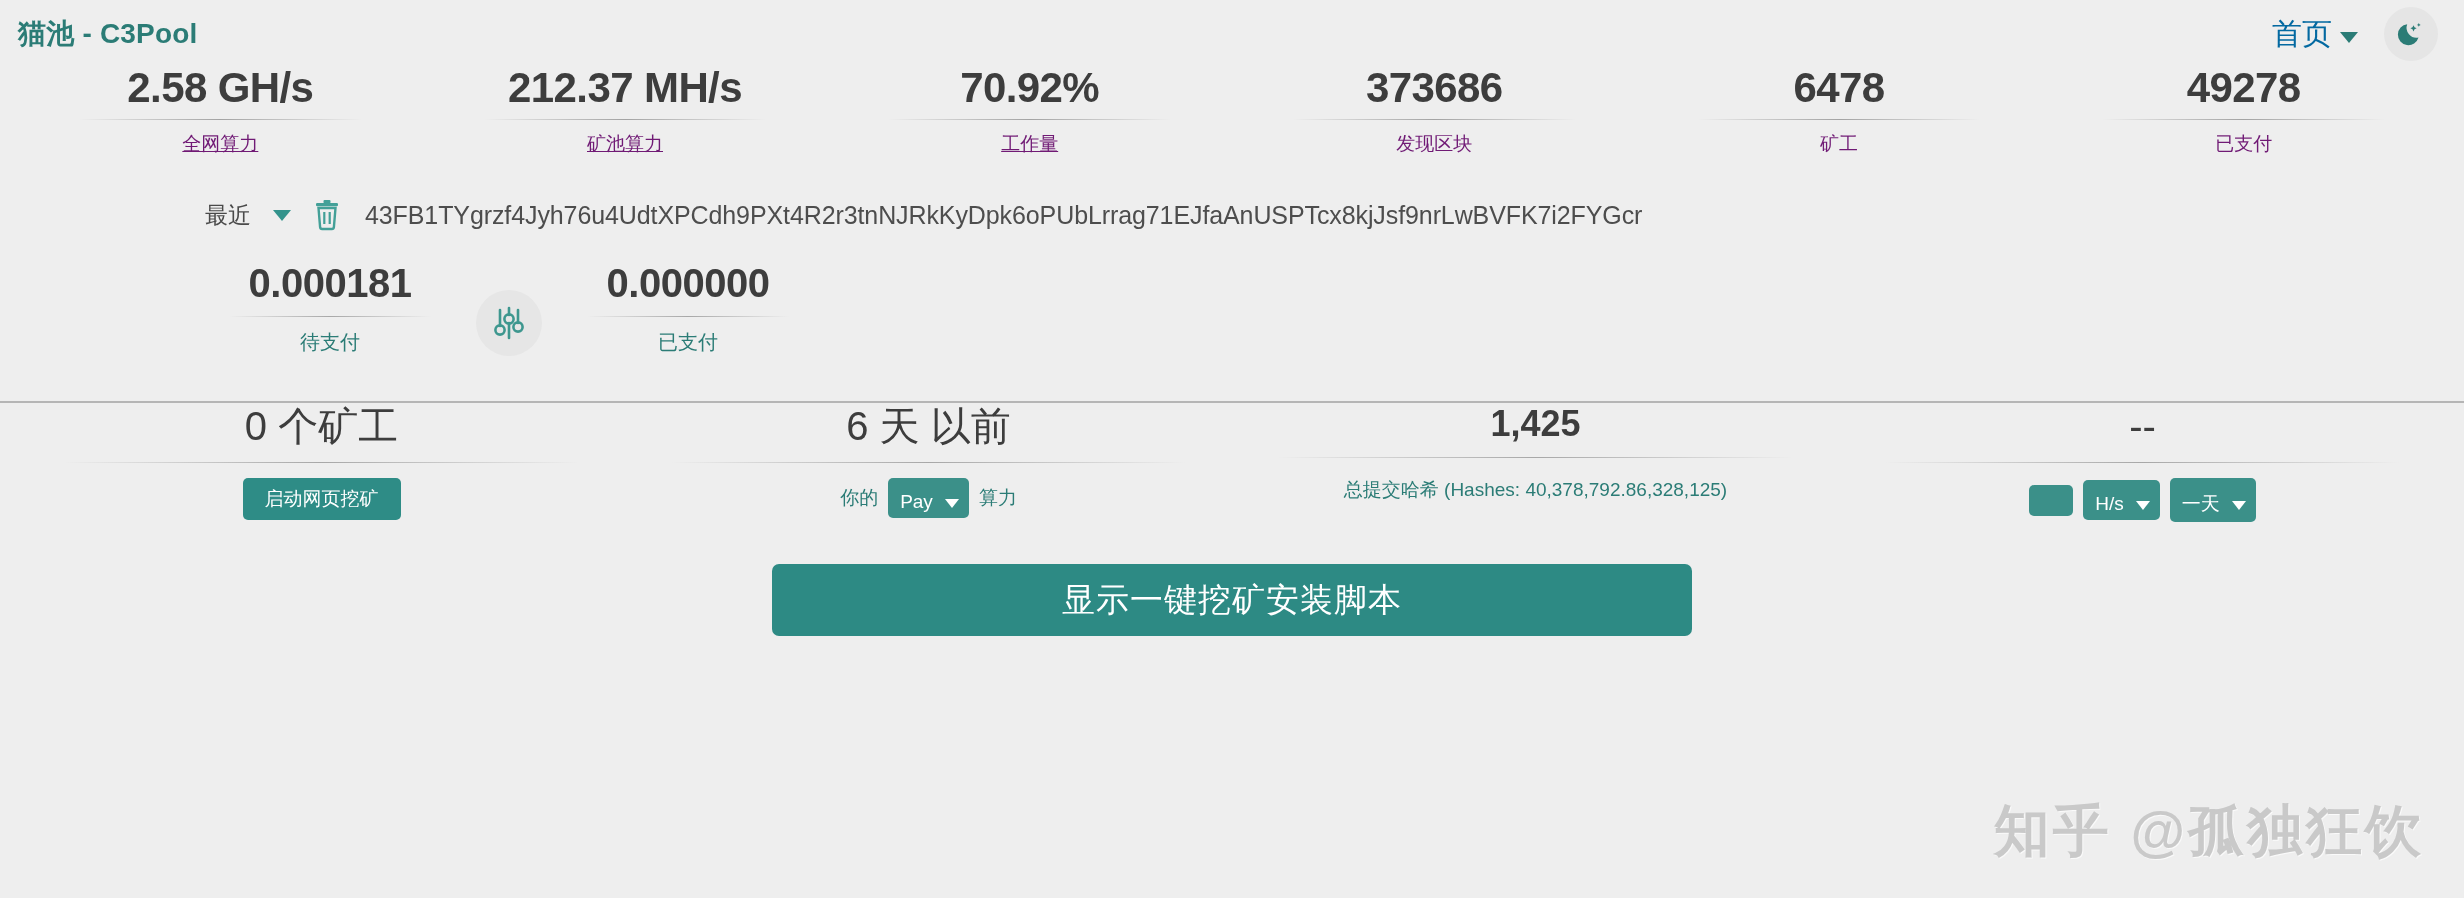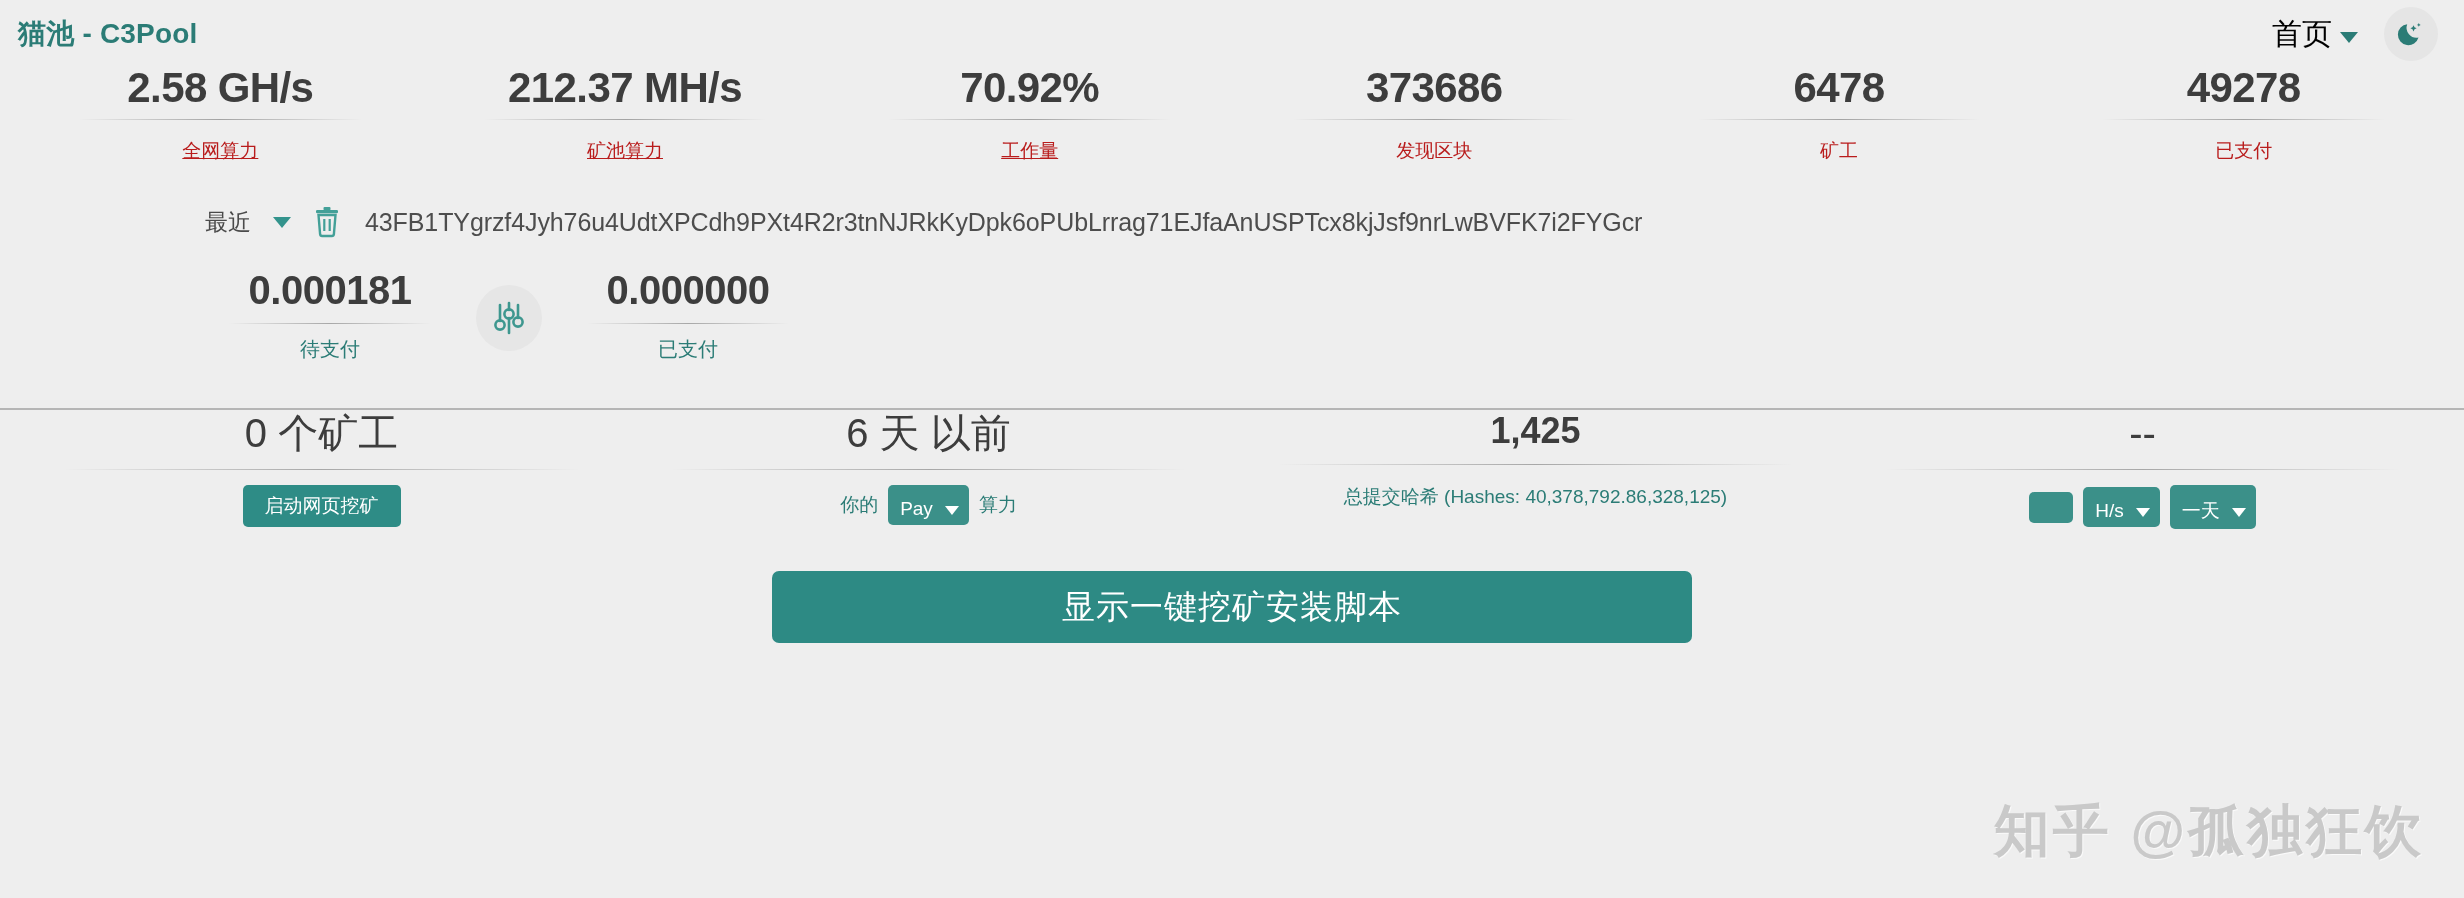--- a/index.html
+++ b/index.html
@@ -37,21 +37,21 @@
     transform: translateY(-50%);
     display: flex;
     align-items: center;
     gap: 26px;
   }
   .nav-home {
     display: flex;
     align-items: center;
     gap: 8px;
     font-size: 30px;
-    color: #000000;
+    color: #0369a1;
     cursor: pointer;
     white-space: nowrap;
   }
   .nav-home .chev {
     display: inline-block;
     width: 0; height: 0;
     border-left: 9px solid transparent;
     border-right: 9px solid transparent;
     border-top: 11px solid #2b7c76;
     margin-top: 6px;
@@ -87,23 +87,23 @@
     font-family: "Liberation Sans Narrow", "Liberation Sans", sans-serif;
     white-space: nowrap;
   }
   .stat .rule {
     height: 1px;
     margin: 9px auto 0 auto;
     background: linear-gradient(to right, rgba(180,180,180,0), rgba(150,150,150,.85), rgba(180,180,180,0));
     width: 82%;
   }
   .stat .lbl {
-    margin-top: 18px;
+    margin-top: 11px;
     font-size: 19px;
-    color: #b91c1c;
+    color: #701a75;
     white-space: nowrap;
   }
   .stat .lbl.link {
     text-decoration: underline;
     cursor: pointer;
   }
 
   
   .addr-row {
     display: flex;
@@ -139,21 +139,21 @@
     white-space: nowrap;
     overflow: hidden;
     text-overflow: clip;
     letter-spacing: -.1px;
     cursor: text;
   }
 
   
   .bal-row {
     display: flex;
-    align-items: center;
+    align-items: flex-end;
     margin-top: 30px;
     padding-left: 220px;
     gap: 0;
   }
   .bal-cell {
     width: 220px;
     text-align: center;
   }
   .bal-cell .val {
     font-size: 40px;

